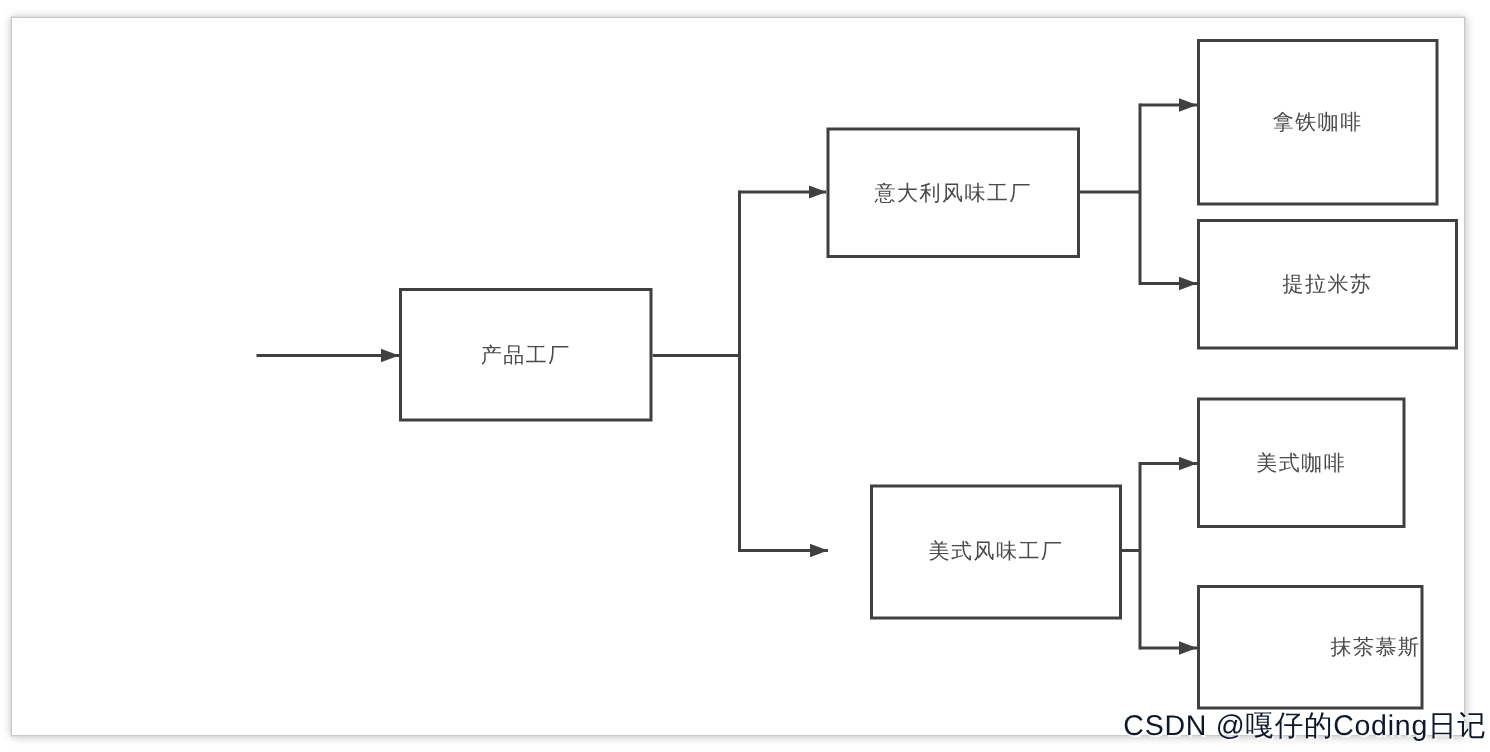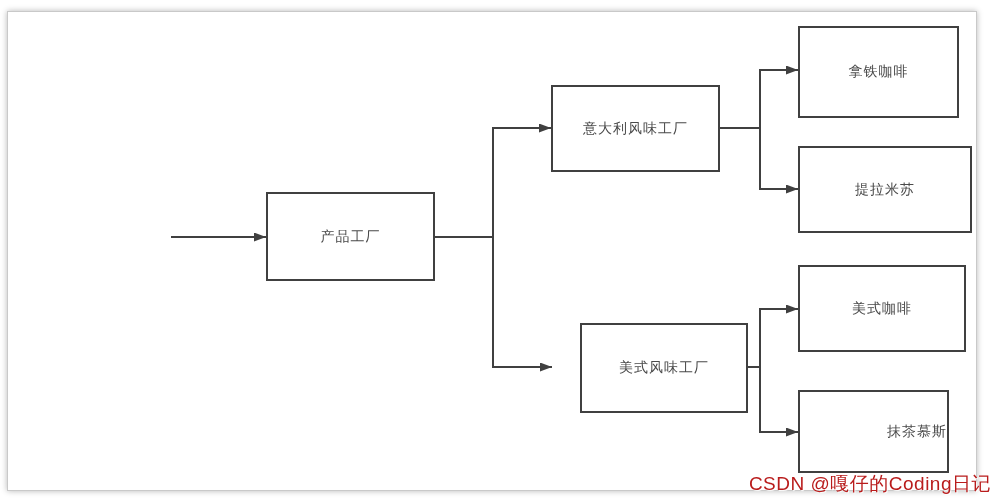--- a/index.html
+++ b/index.html
@@ -41,30 +41,30 @@
     align-items: center;
     justify-content: center;
     font-size: 14px;
     color: #4a4a4a;
     letter-spacing: 1px;
   }
   .node-coffee-shop        { left: 25px;  top: 102px; width: 146px; height: 269px; }
   .node-product-factory    { left: 266px; top: 192px; width: 169px; height: 89px;  }
   .node-italian-factory    { left: 551px; top: 85px;  width: 169px; height: 87px;  }
   .node-american-factory   { left: 580px; top: 323px; width: 168px; height: 90px;  }
-  .node-latte-coffee       { left: 798px; top: 26px;  width: 161px; height: 92px;  }
+  .node-latte-coffee       { left: 798px; top: 26px;  width: 161px; height: 111px;  }
   .node-tiramisu           { left: 798px; top: 146px; width: 174px; height: 87px;  }
-  .node-american-coffee    { left: 798px; top: 265px; width: 168px; height: 87px;  }
+  .node-american-coffee    { left: 798px; top: 265px; width: 139px; height: 87px;  }
   .node-matcha-mousse      { left: 798px; top: 390px; width: 151px; height: 83px; justify-content: flex-end;  }
   .watermark {
     position: absolute;
     right: 2px;
     bottom: 4px;
     font-size: 19px;
-    color: #b91c1c;
+    color: #0f172a;
     text-shadow: 1px 1px 1px #ffffff;
     white-space: nowrap;
     letter-spacing: 0.5px;
   }
 </style>
 </head>
 <body>
 
 <div class="stage">
 

